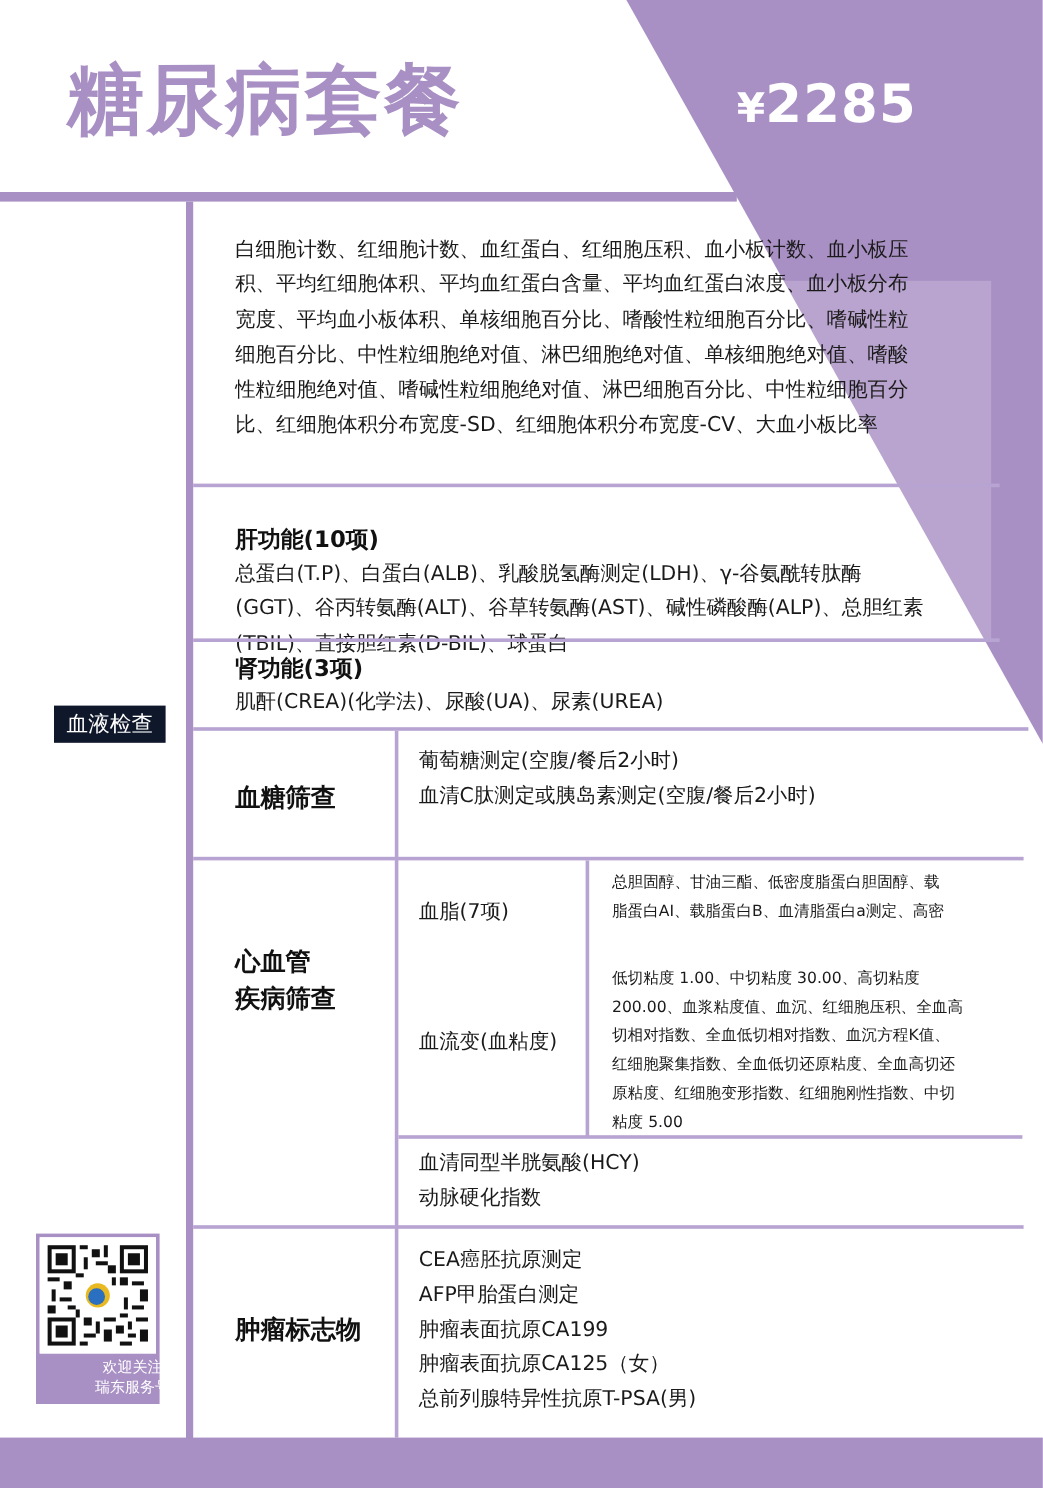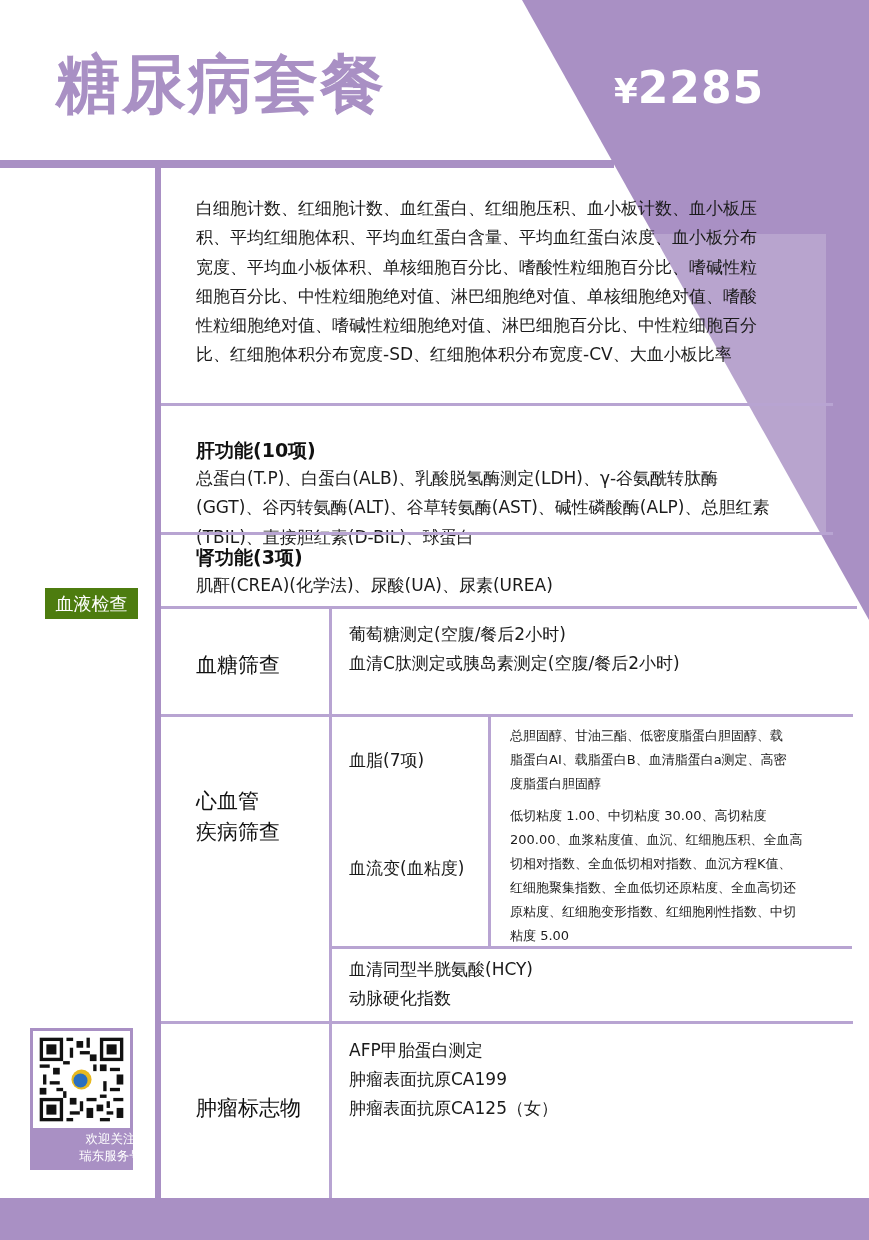--- a/index.html
+++ b/index.html
@@ -18,26 +18,26 @@
   .price { left:614px; top:48px; color:#ffffff; font-weight:bold; white-space:nowrap; line-height:80px; }
   .price .yen { font-size:34px; vertical-align:baseline; }
   .price .amount { font-size:44px; letter-spacing:1px;margin-top:20px; }
   .top-band { left:0; top:160px; width:614px; height:8px; background:#a990c4; }
   .vert-main { left:155px; top:168px; width:6px; height:1032px; background:#a990c4; }
   .bottom-band { left:0; top:1198px; width:869px; height:42px; background:#a990c4; }
   .overlay { left:180px; top:234px; width:646px; height:301px; background:rgba(255,255,255,0.18); }
   .hline { height:3px; background:#b8a4d2; }
   .vline { width:3px; background:#b8a4d2; }
   .badge {
-    left:45px; top:588px; width:93px; height:31px; background:#4d7c0f; color:#ffffff;
+    left:45px; top:588px; width:93px; height:31px; background:#0f172a; color:#ffffff;
     font-size:18px; line-height:31px; text-align:center;
   }
   .sec-title { font-size:19px; font-weight:bold; color:#111; line-height:28px; }
   .sec-body { font-size:17px; line-height:29.3px; color:#1a1a1a; }
-  .cell-title { font-size:21px; font-weight:normal; color:#111; line-height:31px; }
+  .cell-title { font-size:21px; font-weight:bold; color:#111; line-height:31px; }
   .list { font-size:17px; line-height:29px; color:#1a1a1a; }
   .small { font-size:13px; line-height:24px; color:#1a1a1a; }
   .qr-box { left:30px; top:1028px; width:103px; height:142px; background:#a990c4; }
   .qr-inner { position:absolute; left:3px; top:3px; width:97px; height:97px; background:#fff; }
   .qr-caption { position:absolute; left:0; top:102px; width:103px; text-align:center; color:#fff; font-size:12.5px; line-height:17px;padding-left:29px; }
 </style>
 </head>
 <body>
 
 <svg class="abs triangle" viewBox="0 0 869 1240" width="869" height="1240">
@@ -156,21 +156,20 @@
 <div class="abs cell-title" style="left:196px; top:786px;">
   <div>心血管</div>
   <div>疾病筛查</div>
 </div>
 <div class="abs vline" style="left:488px; top:717px; height:230px;"></div>
 
 <div class="abs list" style="left:349px; top:746px;">血脂(7项)</div>
 <div class="abs small" style="left:510px; top:724px; width:335px;">
   <div>总胆固醇、甘油三酯、低密度脂蛋白胆固醇、载</div>
   <div>脂蛋白AⅠ、载脂蛋白B、血清脂蛋白a测定、高密</div>
-  <div>度脂蛋白胆固醇</div>
 </div>
 
 <div class="abs list" style="left:349px; top:854px;">血流变(血粘度)</div>
 <div class="abs small" style="left:510px; top:804px; width:335px;">
   <div>低切粘度 1.00、中切粘度 30.00、高切粘度</div>
   <div>200.00、血浆粘度值、血沉、红细胞压积、全血高</div>
   <div>切相对指数、全血低切相对指数、血沉方程K值、</div>
   <div>红细胞聚集指数、全血低切还原粘度、全血高切还</div>
   <div>原粘度、红细胞变形指数、红细胞刚性指数、中切</div>
   <div>粘度 5.00</div>
@@ -178,18 +177,20 @@
 <div class="abs hline" style="left:332px; top:946px; width:520px;"></div>
 
 <div class="abs list" style="left:349px; top:955px;">
   <div>血清同型半胱氨酸(HCY)</div>
   <div>动脉硬化指数</div>
 </div>
 <div class="abs hline" style="left:161px; top:1021px; width:692px;"></div>
 
 <div class="abs cell-title" style="left:196px; top:1093px;">肿瘤标志物</div>
 <div class="abs list" style="left:349px; top:1036px;">
+  <div>CEA癌胚抗原测定</div>
   <div>AFP甲胎蛋白测定</div>
   <div>肿瘤表面抗原CA199</div>
   <div>肿瘤表面抗原CA125（女）</div>
+  <div>总前列腺特异性抗原T-PSA(男)</div>
 </div>
 
 <div class="abs bottom-band"></div>
 
 </body></html>

